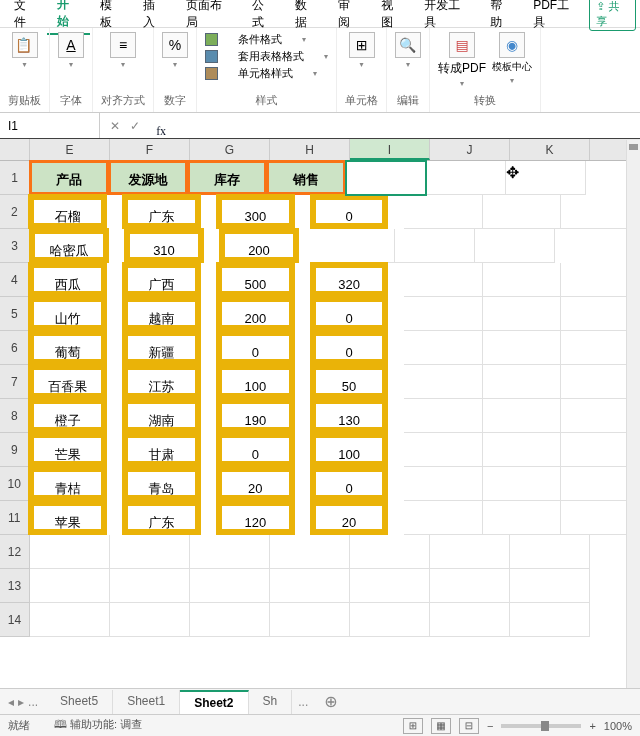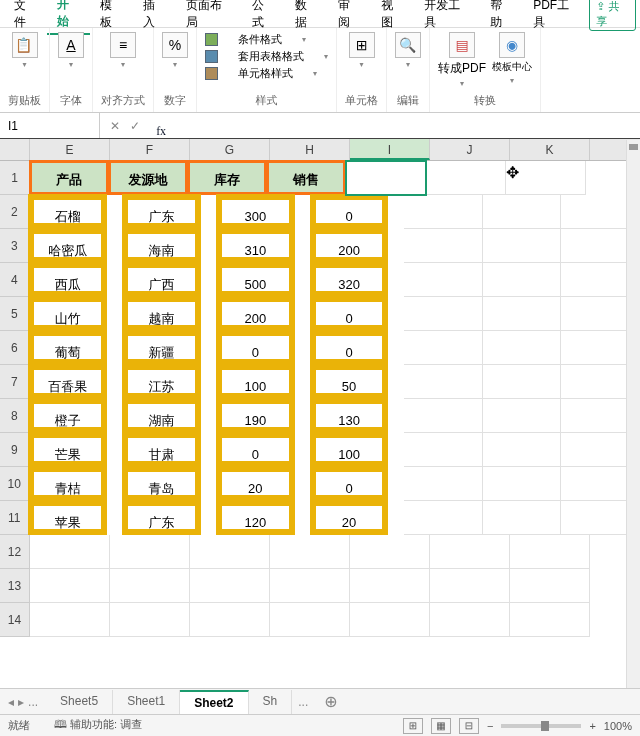--- a/index.html
+++ b/index.html
@@ -194,21 +194,20 @@
         <div class="cell data">广东</div>
         <div class="cell data">300</div>
         <div class="cell data">0</div>
         <div class="cell"></div>
         <div class="cell"></div>
         <div class="cell"></div>
       </div>
       <div class="row">
         <div class="rh">3</div>
         <div class="cell data">哈密瓜</div>
-        <div class="cell data">海南</div>
         <div class="cell data">310</div>
         <div class="cell data">200</div>
         <div class="cell"></div>
         <div class="cell"></div>
         <div class="cell"></div>
       </div>
       <div class="row">
         <div class="rh">4</div>
         <div class="cell data">西瓜</div>
         <div class="cell data">广西</div>

